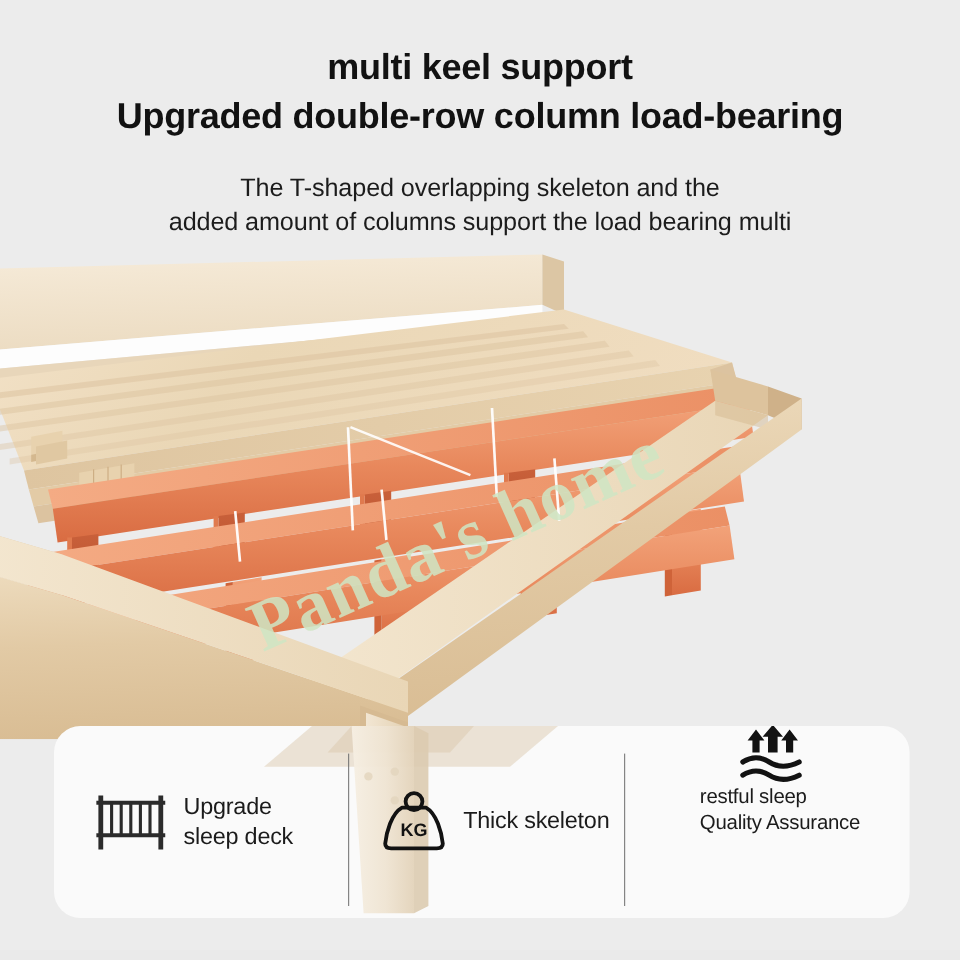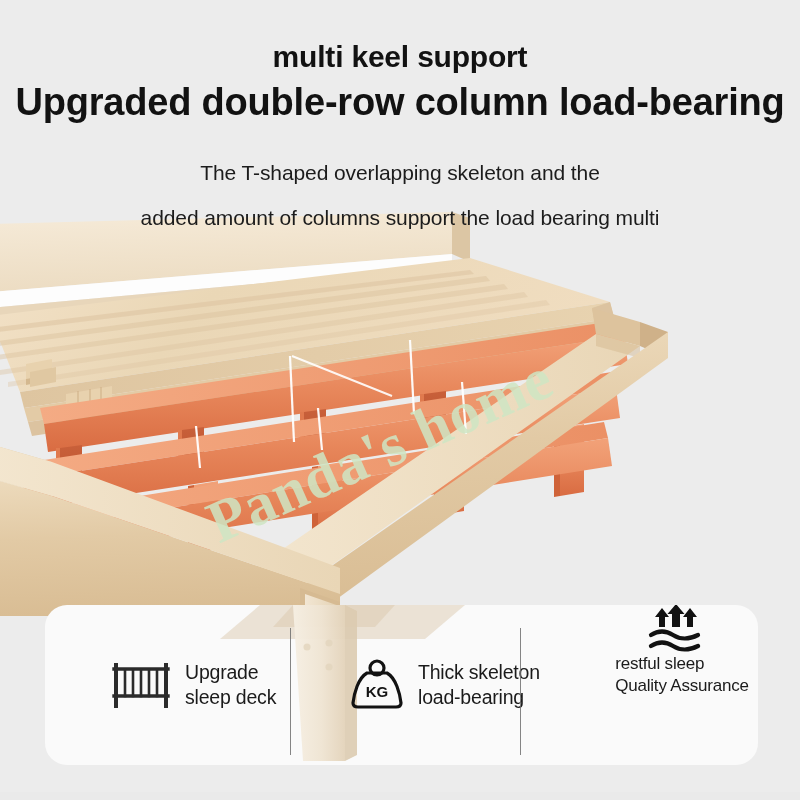--- a/index.html
+++ b/index.html
@@ -11,25 +11,25 @@
   }
   #stage { position:relative; width:800px; height:792px; background:#ececec; overflow:hidden; }
 
   
   .headline-wrap { position:absolute; top:42px; left:0; width:800px; text-align:center; z-index:40; }
   .headline-1 {
     font-size:30px; font-weight:bold; color:#121212;
     letter-spacing:-0.2px; line-height:1.0;
   }
   .headline-2 {
-    font-size:38px; font-weight:bold; color:#121212;
+    font-size:30px; font-weight:bold; color:#121212;
     letter-spacing:-0.2px; line-height:1.0; margin-top:11px;
   }
   .sub-wrap { position:absolute; top:143px; left:0; width:800px; text-align:center; z-index:40; }
-  .sub-line { font-size:21px; color:#1c1c1c; line-height:1.38; letter-spacing:-0.1px;margin-top:16px; }
+  .sub-line { font-size:21px; color:#1c1c1c; line-height:1.38; letter-spacing:-0.1px; }
 
   
   #bed { position:absolute; left:0; top:196px; width:800px; height:420px; z-index:10; }
   #bed svg { display:block; width:800px; height:420px; }
 
   
   #watermark {
     position:absolute; left:150px; top:330px; width:460px; height:240px;
     z-index:22; pointer-events:none;
     display:flex; align-items:center; justify-content:center;
@@ -47,21 +47,21 @@
     background:#fafafa; border-radius:22px; z-index:30;
     overflow:hidden;
   }
   
   #leg-overlay {
     position:absolute; left:0; top:0; width:713px; height:160px; z-index:31;
     pointer-events:none;
   }
   .feature-row {
     position:absolute; left:0; top:0; width:713px; height:160px;
-    display:flex; align-items:center; z-index:33;margin-left:32px;
+    display:flex; align-items:center; z-index:33;
   }
   .feature {
     display:flex; align-items:center; height:100%;
     position:relative;
   }
   .feature-1 { width:245px; padding-left:33px; }
   .feature-2 { width:230px; padding-left:27px; }
   .feature-3 { width:238px; padding-left:22px;flex-direction:column; }
   .divider {
     position:absolute; top:23px; width:1px; height:127px;
@@ -305,21 +305,20 @@
       </div>
 
       <div class="feature feature-2">
         <svg class="f-icon" width="56" height="54" viewBox="0 0 56 54">
           <circle cx="28" cy="10" r="7" fill="none" stroke="#121212" stroke-width="3.2"></circle>
           <path d="M18 15 C9 20, 5 36, 4 45 Q4 49, 9 49 L47 49 Q52 49, 52 45 C51 36, 47 20, 38 15 Z" fill="none" stroke="#121212" stroke-width="3.2" stroke-linejoin="round"></path>
           <text x="28" y="39" text-anchor="middle" font-family="Liberation Sans, sans-serif" font-size="15" font-weight="bold" fill="#121212">KG</text>
         </svg>
         <div class="f-text">
           <span class="ln">Thick skeleton</span>
-          <span class="ln">load-bearing</span>
         </div>
       </div>
 
       <div class="feature feature-3">
         <svg class="f-icon" width="60" height="48" viewBox="0 0 60 48">
           <g fill="#121212">
             <path d="M13 22 L13 12 L9 12 L16 3 L23 12 L19 12 L19 22 Z"></path>
             <path d="M26 22 L26 9 L21.5 9 L30 -1 L38.5 9 L34 9 L34 22 Z"></path>
             <path d="M41 22 L41 12 L37 12 L44 3 L51 12 L47 12 L47 22 Z"></path>
           </g>

